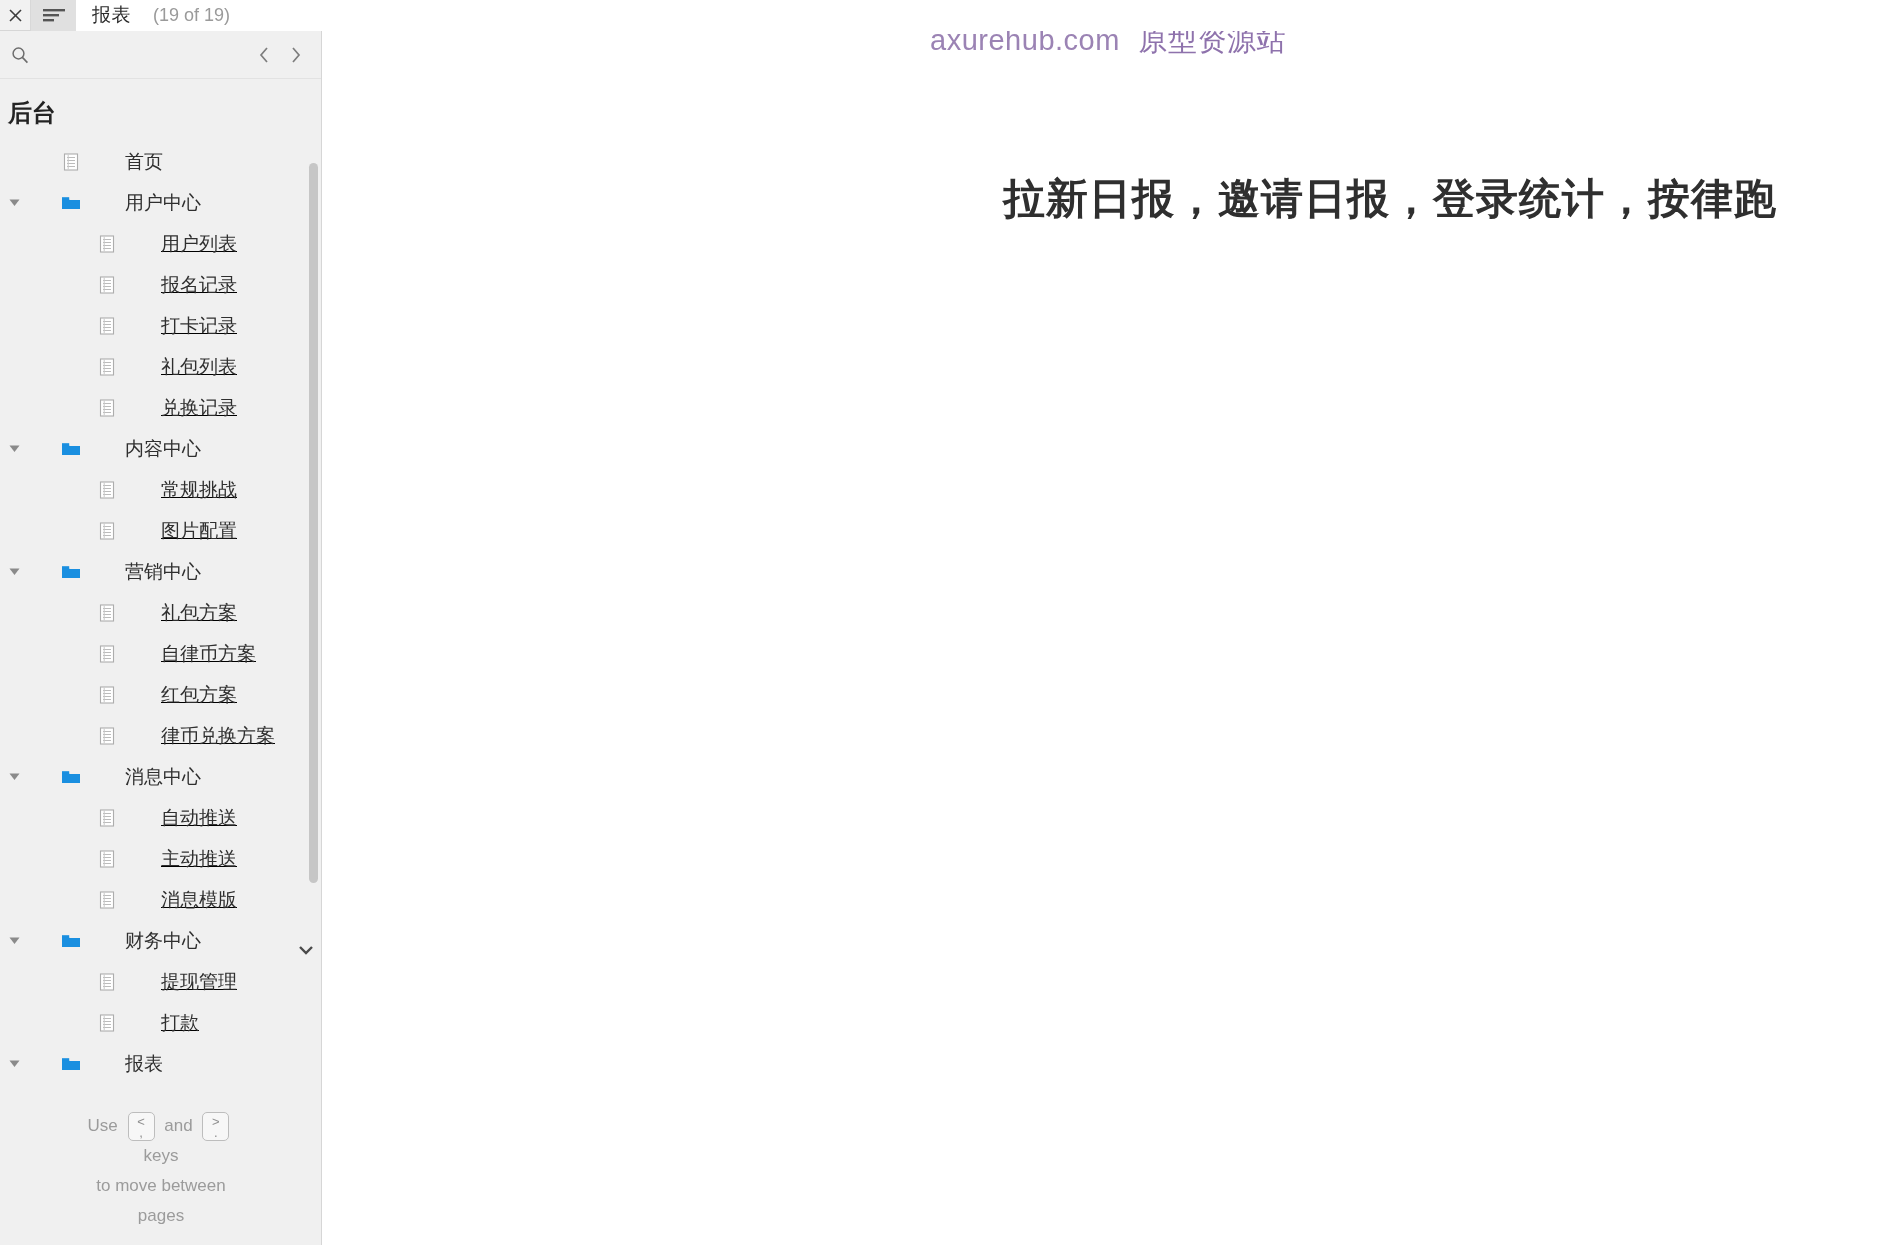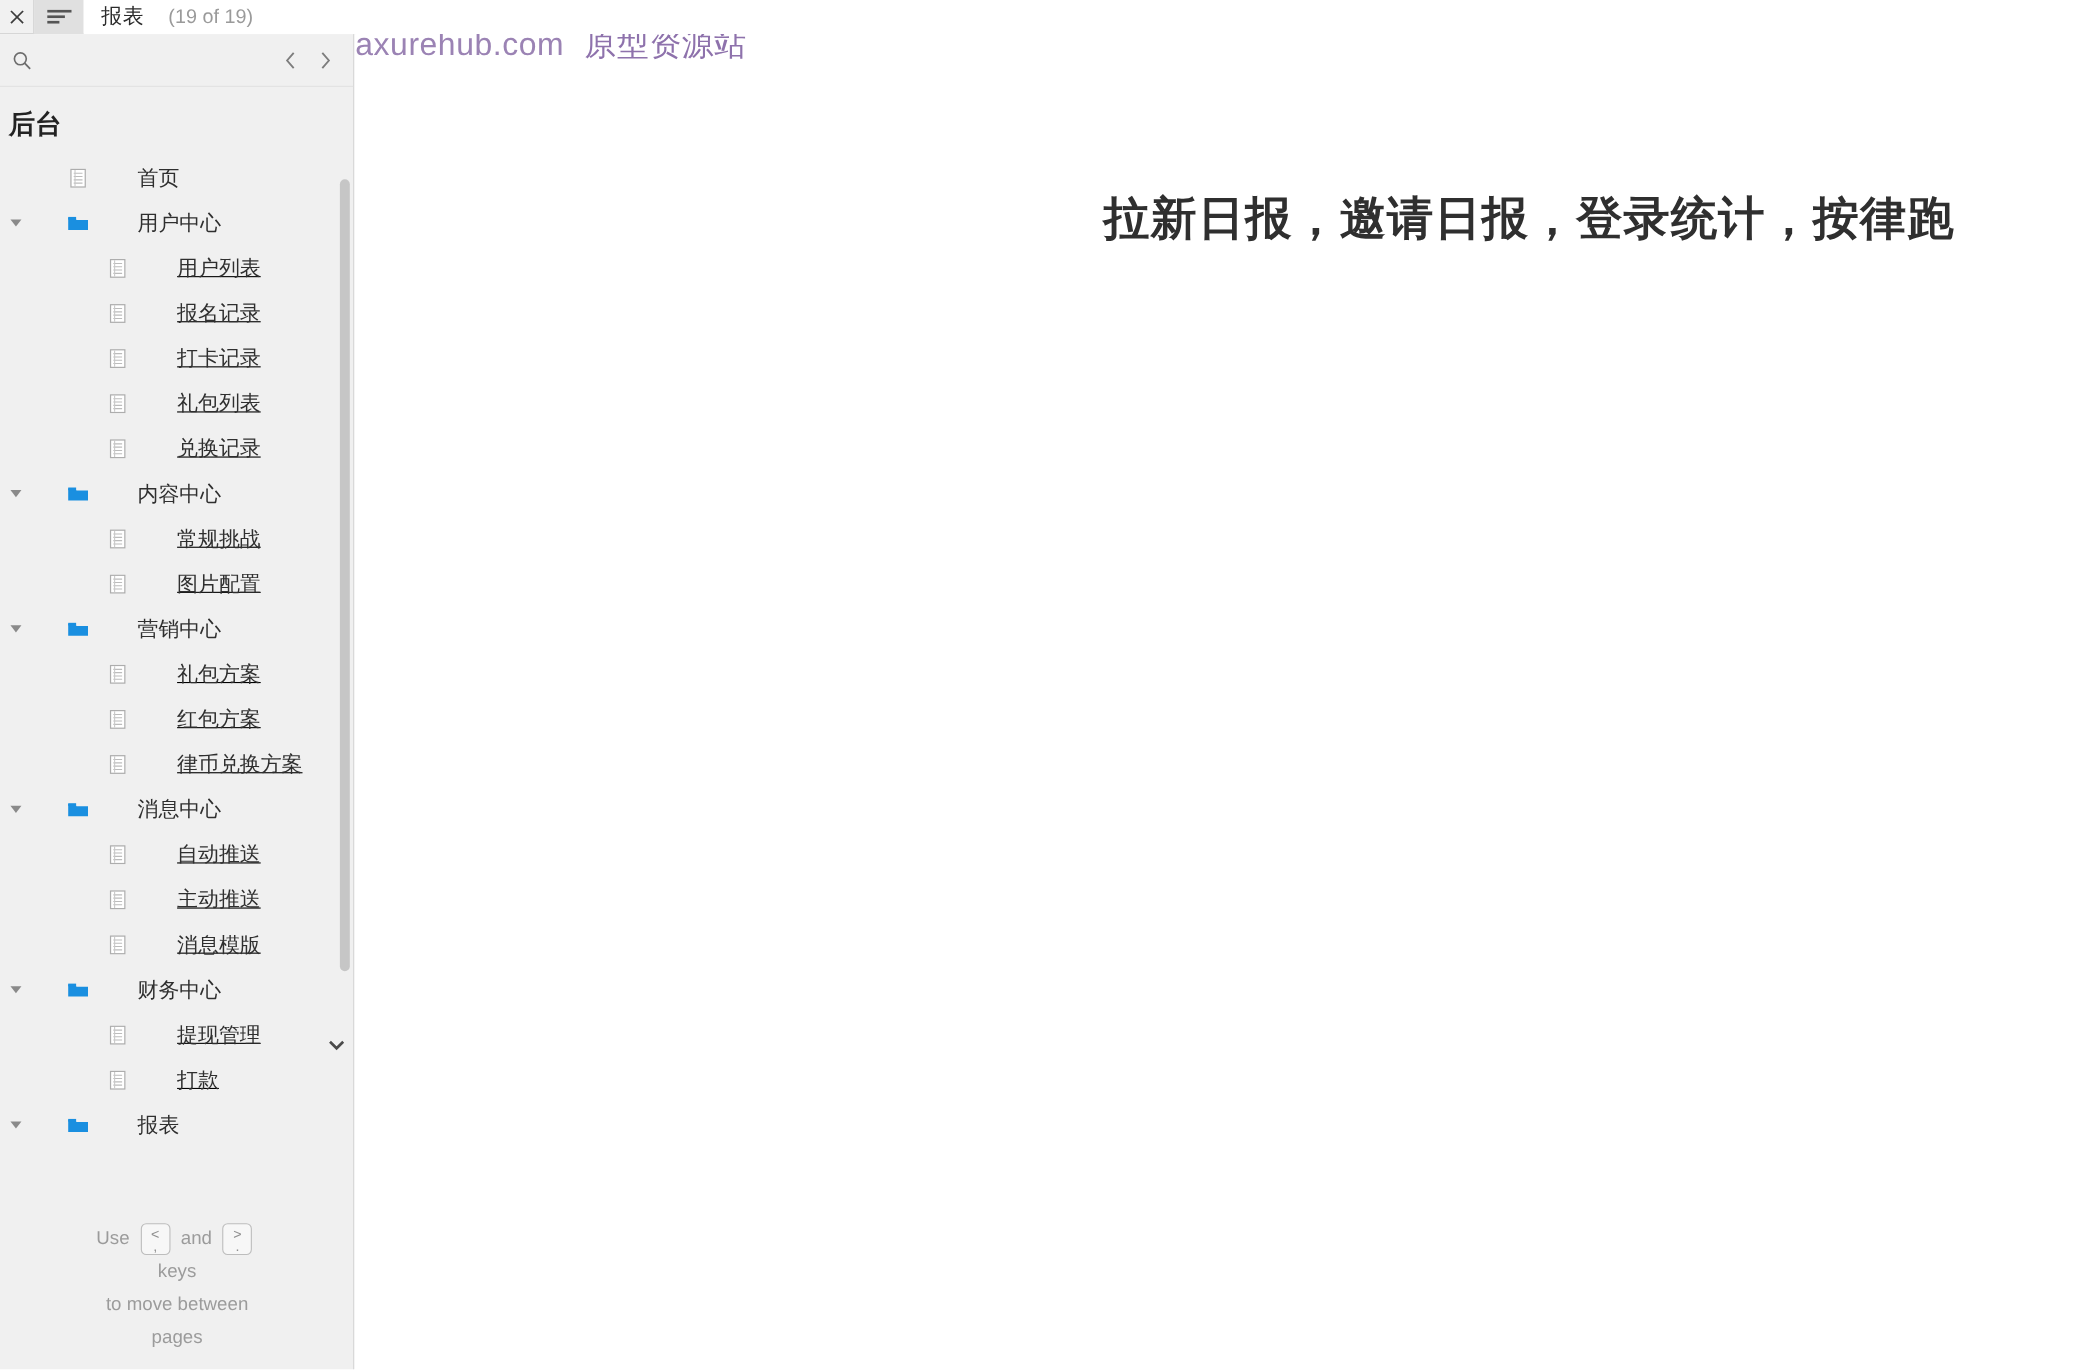--- a/index.html
+++ b/index.html
@@ -150,20 +150,21 @@
 
   
   .main {
     position: absolute; left: 323px; top: 31px;
     width: 1570px; height: 1214px;
     background: #ffffff;
     overflow: hidden;
   }
   .watermark {
     position: absolute; left: 0; top: -10px; width: 1570px;
+    text-align: center;
     font-size: 29px; color: #8b6fa8; letter-spacing: .5px;
     white-space: nowrap;
   }
   .watermark .dom { color: #9b83b4; }
   .watermark .cn { color: #8e72ac; margin-left: 10px; }
 
   .page-heading {
     position: absolute; left: 680px; top: 140px;
     font-size: 42px; font-weight: bold; color: #2f2f2f;
     letter-spacing: 1px; white-space: nowrap;
@@ -396,20 +397,34 @@
             <span class="icon">
     <svg width="16" height="18" viewBox="0 0 16 18" aria-hidden="true">
       <rect x="1.5" y="1" width="13" height="16" fill="#fff" stroke="#adadad" stroke-width="1.1"></rect>
       <line x1="4" y1="4.5" x2="12" y2="4.5" stroke="#bcbcbc" stroke-width="1"></line>
       <line x1="4" y1="7.5" x2="12" y2="7.5" stroke="#bcbcbc" stroke-width="1"></line>
       <line x1="4" y1="10.5" x2="12" y2="10.5" stroke="#bcbcbc" stroke-width="1"></line>
       <line x1="4" y1="13.5" x2="12" y2="13.5" stroke="#bcbcbc" stroke-width="1"></line>
       <line x1="5.2" y1="1.6" x2="5.2" y2="16.4" stroke="#c9c9c9" stroke-width="1"></line>
     </svg>
             </span>
+            <span class="label">自律币方案</span>
+          </div>
+          <div class="node depth2">
+            <span class="arrow empty"></span>
+            <span class="icon">
+    <svg width="16" height="18" viewBox="0 0 16 18" aria-hidden="true">
+      <rect x="1.5" y="1" width="13" height="16" fill="#fff" stroke="#adadad" stroke-width="1.1"></rect>
+      <line x1="4" y1="4.5" x2="12" y2="4.5" stroke="#bcbcbc" stroke-width="1"></line>
+      <line x1="4" y1="7.5" x2="12" y2="7.5" stroke="#bcbcbc" stroke-width="1"></line>
+      <line x1="4" y1="10.5" x2="12" y2="10.5" stroke="#bcbcbc" stroke-width="1"></line>
+      <line x1="4" y1="13.5" x2="12" y2="13.5" stroke="#bcbcbc" stroke-width="1"></line>
+      <line x1="5.2" y1="1.6" x2="5.2" y2="16.4" stroke="#c9c9c9" stroke-width="1"></line>
+    </svg>
+            </span>
             <span class="label">红包方案</span>
           </div>
           <div class="node depth2">
             <span class="arrow empty"></span>
             <span class="icon">
     <svg width="16" height="18" viewBox="0 0 16 18" aria-hidden="true">
       <rect x="1.5" y="1" width="13" height="16" fill="#fff" stroke="#adadad" stroke-width="1.1"></rect>
       <line x1="4" y1="4.5" x2="12" y2="4.5" stroke="#bcbcbc" stroke-width="1"></line>
       <line x1="4" y1="7.5" x2="12" y2="7.5" stroke="#bcbcbc" stroke-width="1"></line>
       <line x1="4" y1="10.5" x2="12" y2="10.5" stroke="#bcbcbc" stroke-width="1"></line>

